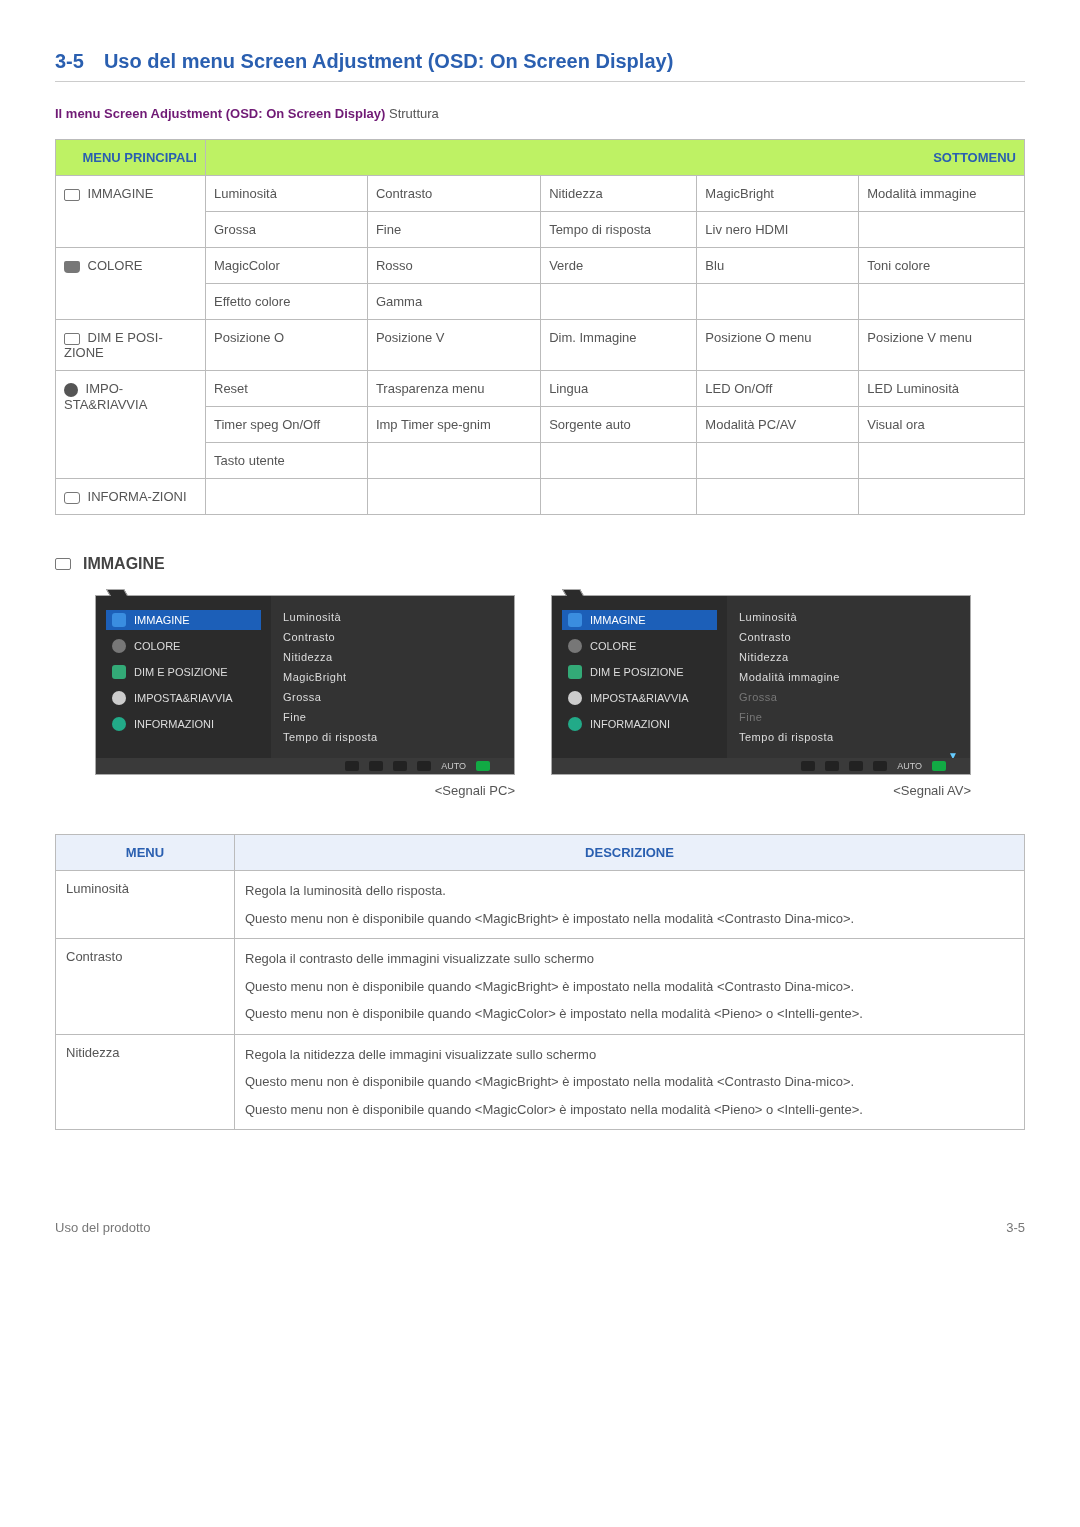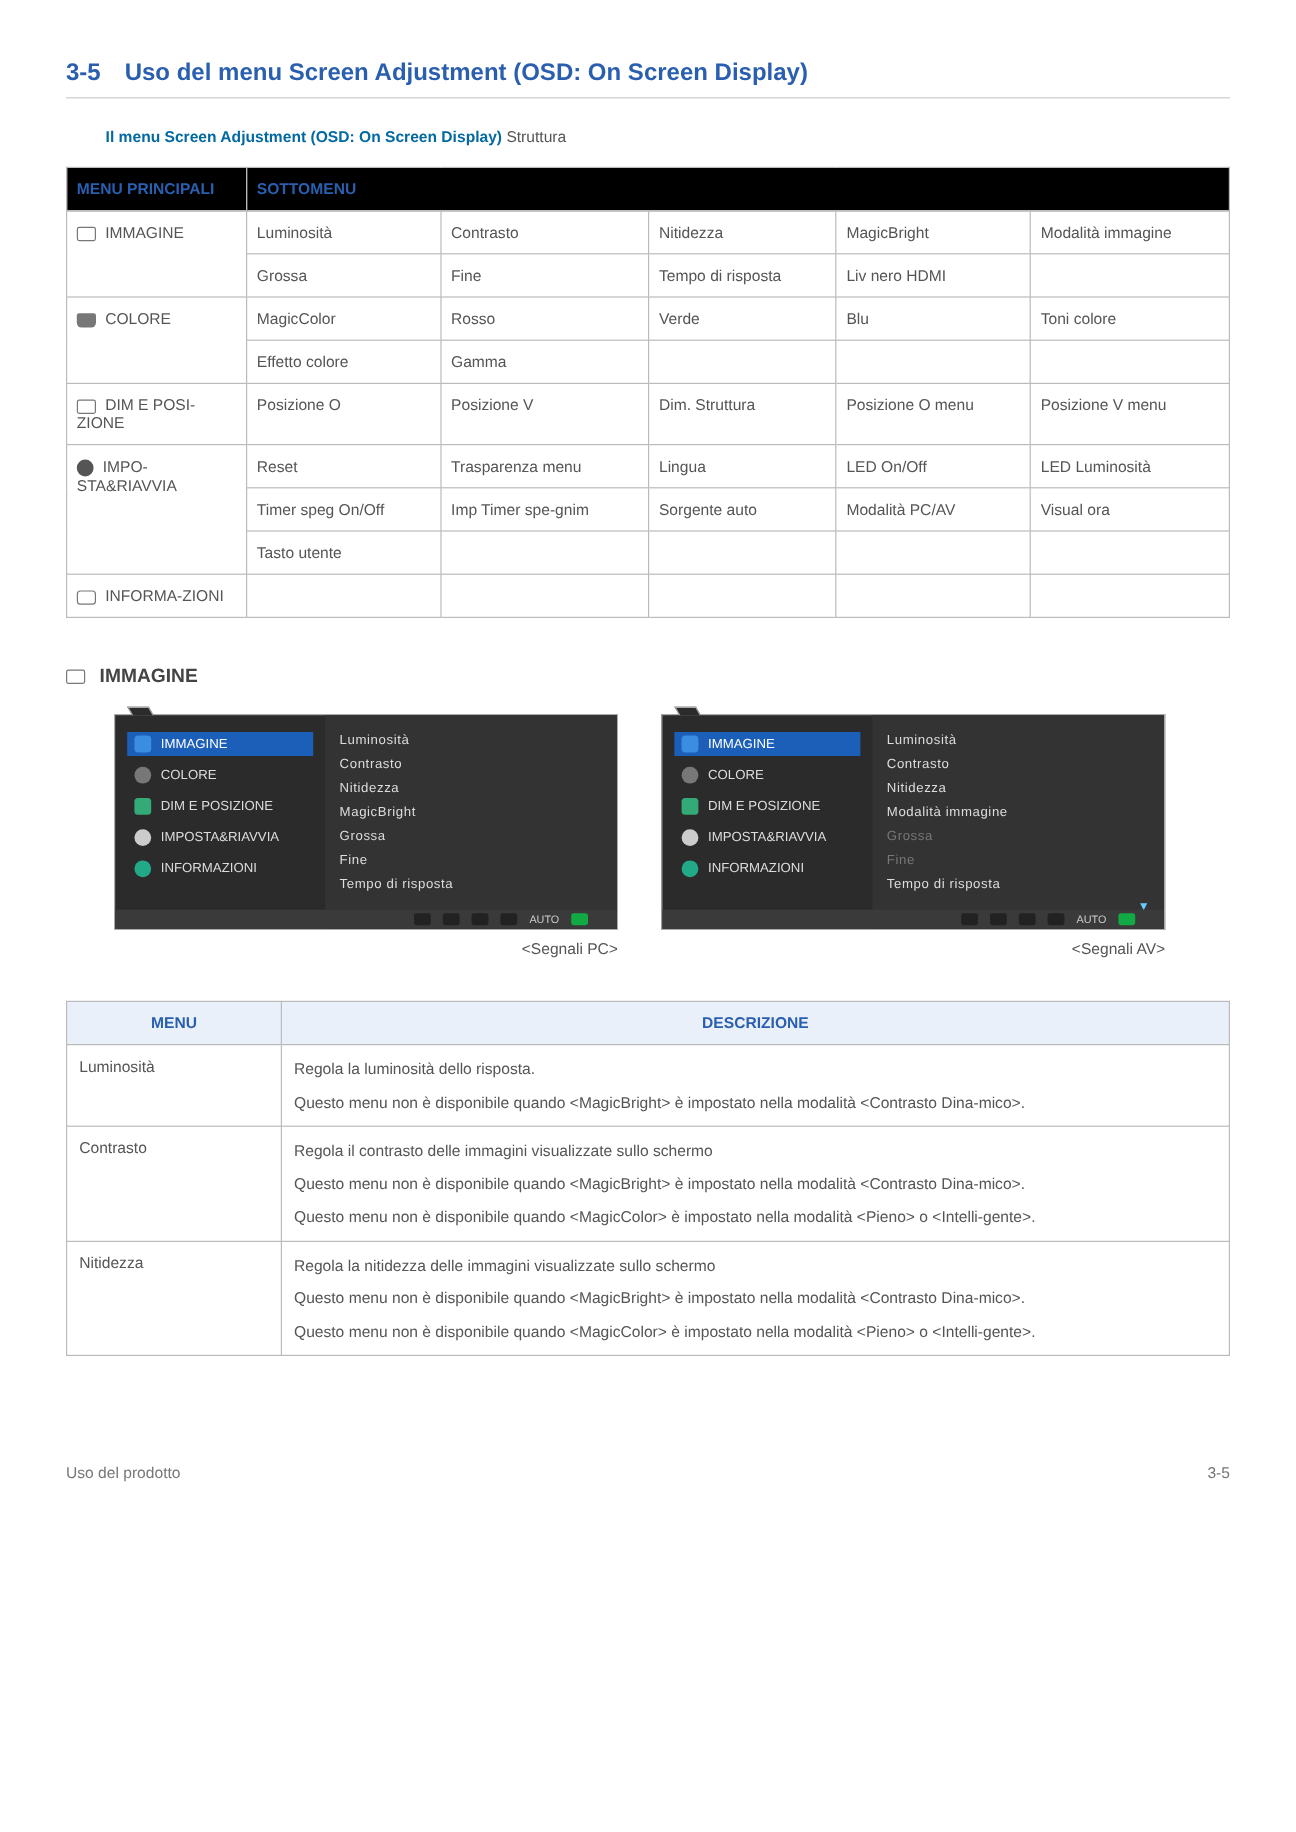--- a/index.html
+++ b/index.html
@@ -15,38 +15,38 @@
     display: flex;
     align-items: baseline;
     gap: 20px;
     border-bottom: 1px solid #ccc;
     padding-bottom: 8px;
     margin-bottom: 24px;
   }
   .sec-num { color: #2a5fb0; font-size: 20px; font-weight: bold; }
   .sec-title { color: #2a5fb0; font-size: 20px; font-weight: bold; }
   .struct-line { font-size: 13px; margin-bottom: 18px; }
-  .struct-line .bold { font-weight: bold; color: #0369a1; margin-left: 33px; }
+  .struct-line .bold { font-weight: bold; color: #701a75; }
   table.osd-grid {
     width: 100%;
     border-collapse: collapse;
     margin-bottom: 40px;
   }
   table.osd-grid th, table.osd-grid td {
     border: 1px solid #bbb;
     padding: 10px 8px;
     text-align: left;
     font-size: 13px;
     vertical-align: top;
   }
   table.osd-grid th {
-    background: #000000;
+    background: #bef264;
     color: #2a5fb0;
     font-weight: bold;
-    text-align: left;
+    text-align: right;
   }
   .main-menu-cell {
     vertical-align: top;
     font-size: 13px;
   }
   .menu-icon {
     display: inline-block;
     width: 16px; height: 12px;
     vertical-align: middle;
     margin-right: 4px;
@@ -181,21 +181,21 @@
         <td>Effetto colore</td>
         <td>Gamma</td>
         <td></td>
         <td></td>
         <td></td>
       </tr>
       <tr>
         <td class="main-menu-cell" rowspan="1"><span class="menu-icon grid"></span><span> DIM E POSI-ZIONE</span></td>
         <td>Posizione O</td>
         <td>Posizione V</td>
-        <td>Dim. Struttura</td>
+        <td>Dim. Immagine</td>
         <td>Posizione O menu</td>
         <td>Posizione V menu</td>
       </tr>
       <tr>
         <td class="main-menu-cell" rowspan="3"><span class="menu-icon gear"></span><span> IMPO-STA&amp;RIAVVIA</span></td>
         <td>Reset</td>
         <td>Trasparenza menu</td>
         <td>Lingua</td>
         <td>LED On/Off</td>
         <td>LED Luminosità</td>

